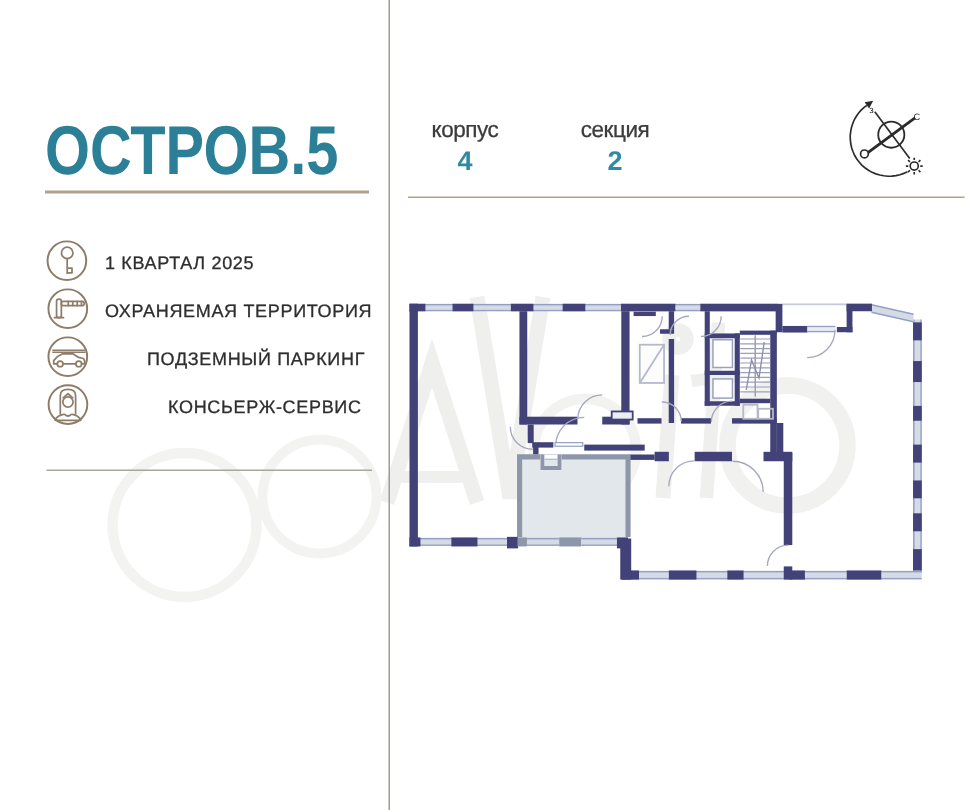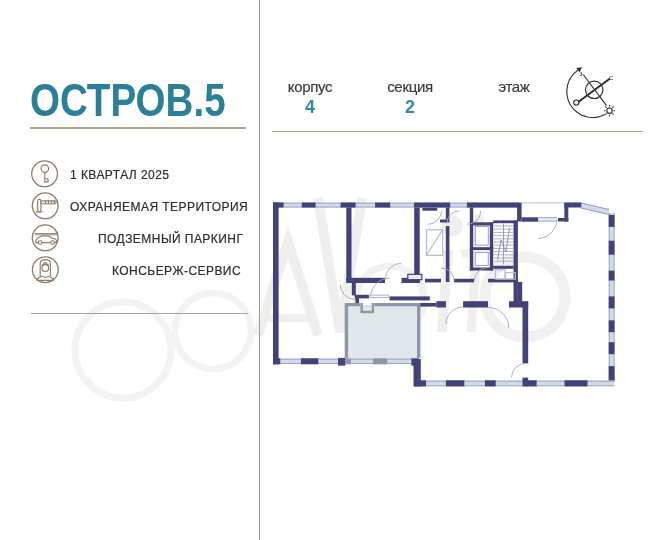--- a/index.html
+++ b/index.html
@@ -218,18 +218,17 @@
 <div class="abs" id="listline"></div>
 <div class="hcol" style="left:260px;width:100px;">
   <div class="hlab">корпус</div>
     <div class="hnum">4</div>
 </div>
 <div class="hcol" style="left:360px;width:100px;">
   <div class="hlab">секция</div>
     <div class="hnum">2</div>
 </div>
 <div class="hcol" style="left:464px;width:100px;">
-  <div class="hlab">этаж</div>
 </div>
 <div class="li" style="top:169px;">1 КВАРТАЛ 2025</div>
 <div class="li" style="top:201px;">ОХРАНЯЕМАЯ ТЕРРИТОРИЯ</div>
 <div class="li" style="top:233px;margin-left:28px;">ПОДЗЕМНЫЙ ПАРКИНГ</div>
 <div class="li" style="top:265px;margin-left:42px;">КОНСЬЕРЖ-СЕРВИС</div>
 
 </body></html>

